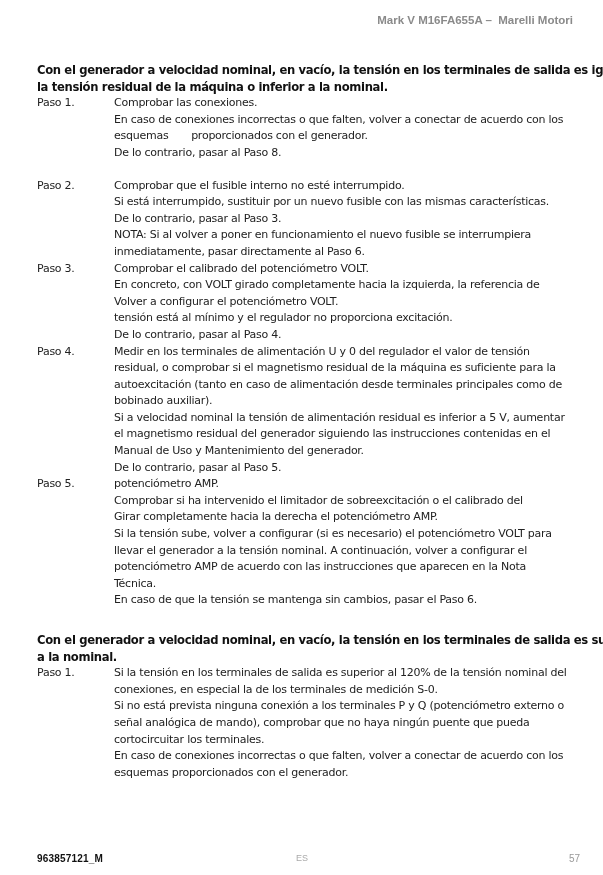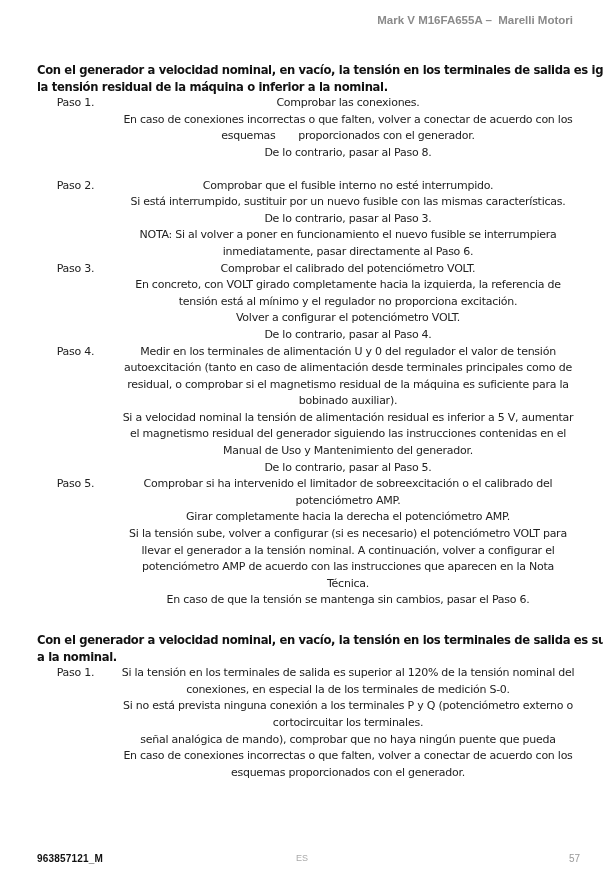--- a/index.html
+++ b/index.html
@@ -4,21 +4,21 @@
 <style>
   html, body { margin: 0; padding: 0; background: #ffffff; }
   body { width: 603px; height: 875px; position: relative; overflow: hidden;
          font-family: "DejaVu Sans", sans-serif; color: #1a1a1a; }
   .header { position: absolute; top: 14px; right: 30px; font-family: "Liberation Sans", sans-serif;
             font-size: 11.5px; font-weight: bold; color: #8a8a8a; white-space: pre; }
   .content { position: absolute; left: 37px; top: 62px; width: 545px; }
   .heading { font-family: "DejaVu Sans", sans-serif; font-weight: bold; font-size: 11.6px;
              line-height: 16.6px; color: #111; letter-spacing: -0.35px; }
   .section { margin-bottom: 10px; }
-  .step { display: flex; font-size: 11px; line-height: 16.6px; color: #222; letter-spacing: -0.25px; text-align: center; }
+  .step { display: flex; font-size: 11px; line-height: 16.6px; color: #222; letter-spacing: -0.25px; }
   .step-label { width: 77px; flex: none; }
   .step-body { flex: 1; }
   .line { display: block; white-space: nowrap; }
   .gap { height: 16px; }
   .gap-s { height: 13px; }
   .footer { position: absolute; top: 853px; left: 37px; width: 545px; height: 14px;
             font-family: "Liberation Sans", sans-serif; font-size: 10px; }
   .doc-code { position: absolute; left: 0; color: #111; font-weight: bold; letter-spacing: 0.2px; }
   .lang { position: absolute; left: 251px; color: #aaa; font-size: 9px; margin-left: 8px; }
   .page-num { position: absolute; right: 2px; color: #999; }
@@ -56,45 +56,45 @@
         <span class="line">NOTA: Si al volver a poner en funcionamiento el nuevo fusible se interrumpiera</span>
         <span class="line">inmediatamente, pasar directamente al Paso 6.</span>
       </div>
     </div>
 
     <div class="step">
       <div class="step-label">Paso 3.</div>
       <div class="step-body">
         <span class="line">Comprobar el calibrado del potenciómetro VOLT.</span>
         <span class="line">En concreto, con VOLT girado completamente hacia la izquierda, la referencia de</span>
+        <span class="line">Volver a configurar el potenciómetro VOLT.</span>
         <span class="line">tensión está al mínimo y el regulador no proporciona excitación.</span>
-        <span class="line">Volver a configurar el potenciómetro VOLT.</span>
         <span class="line">De lo contrario, pasar al Paso 4.</span>
       </div>
     </div>
 
     <div class="step">
       <div class="step-label">Paso 4.</div>
       <div class="step-body">
         <span class="line">Medir en los terminales de alimentación U y 0 del regulador el valor de tensión</span>
+        <span class="line">residual, o comprobar si el magnetismo residual de la máquina es suficiente para la</span>
         <span class="line">autoexcitación (tanto en caso de alimentación desde terminales principales como de</span>
-        <span class="line">residual, o comprobar si el magnetismo residual de la máquina es suficiente para la</span>
         <span class="line">bobinado auxiliar).</span>
         <span class="line">Si a velocidad nominal la tensión de alimentación residual es inferior a 5 V, aumentar</span>
         <span class="line">el magnetismo residual del generador siguiendo las instrucciones contenidas en el</span>
         <span class="line">Manual de Uso y Mantenimiento del generador.</span>
         <span class="line">De lo contrario, pasar al Paso 5.</span>
       </div>
     </div>
 
     <div class="step">
       <div class="step-label">Paso 5.</div>
       <div class="step-body">
+        <span class="line">potenciómetro AMP.</span>
         <span class="line">Comprobar si ha intervenido el limitador de sobreexcitación o el calibrado del</span>
-        <span class="line">potenciómetro AMP.</span>
         <span class="line">Girar completamente hacia la derecha el potenciómetro AMP.</span>
         <span class="line">Si la tensión sube, volver a configurar (si es necesario) el potenciómetro VOLT para</span>
         <span class="line">llevar el generador a la tensión nominal. A continuación, volver a configurar el</span>
         <span class="line">potenciómetro AMP de acuerdo con las instrucciones que aparecen en la Nota</span>
         <span class="line">Técnica.</span>
         <span class="line">En caso de que la tensión se mantenga sin cambios, pasar el Paso 6.</span>
       </div>
     </div>
 
   </div>
@@ -106,22 +106,22 @@
       <span class="line">Con el generador a velocidad nominal, en vacío, la tensión en los terminales de salida es superior</span>
       <span class="line">a la nominal.</span>
     </div>
 
     <div class="step">
       <div class="step-label">Paso 1.</div>
       <div class="step-body">
         <span class="line">Si la tensión en los terminales de salida es superior al 120% de la tensión nominal del</span>
         <span class="line">conexiones, en especial la de los terminales de medición S-0.</span>
         <span class="line">Si no está prevista ninguna conexión a los terminales P y Q (potenciómetro externo o</span>
+        <span class="line">señal analógica de mando), comprobar que no haya ningún puente que pueda</span>
         <span class="line">cortocircuitar los terminales.</span>
-        <span class="line">señal analógica de mando), comprobar que no haya ningún puente que pueda</span>
         <span class="line">En caso de conexiones incorrectas o que falten, volver a conectar de acuerdo con los</span>
         <span class="line">esquemas proporcionados con el generador.</span>
       </div>
     </div>
   </div>
 </div>
 
 <div class="footer">
   <span class="doc-code">963857121_M</span>
   <span class="lang">ES</span>

